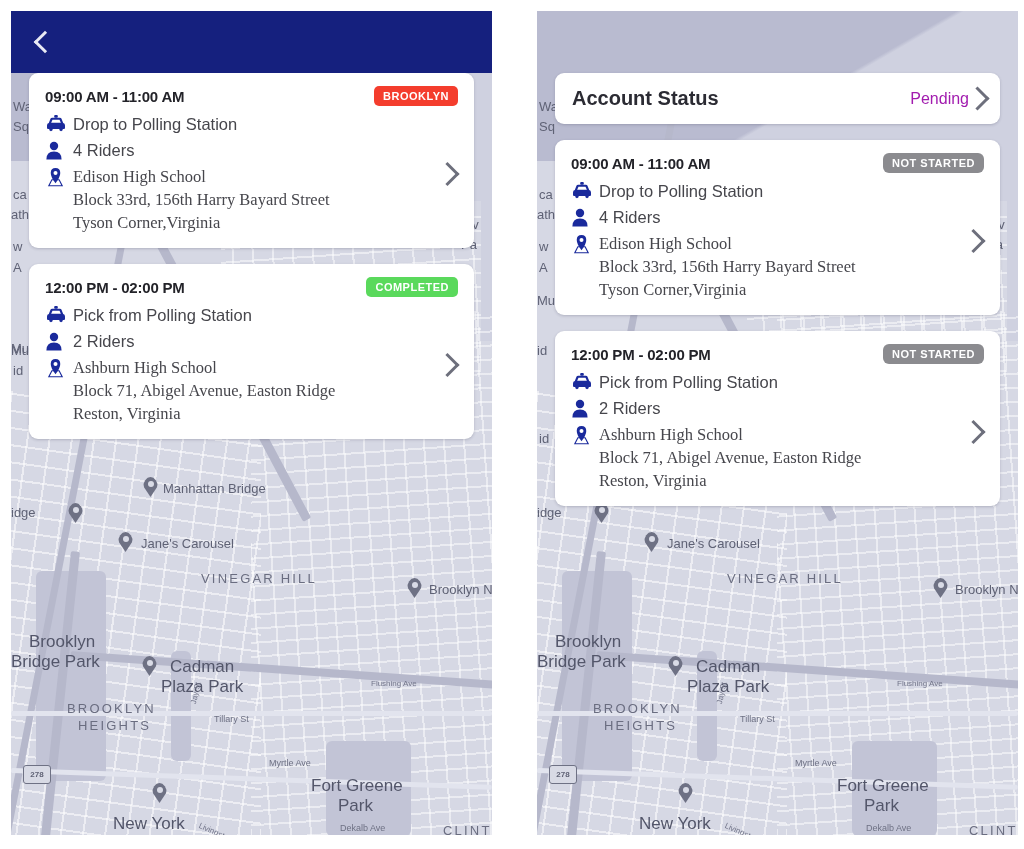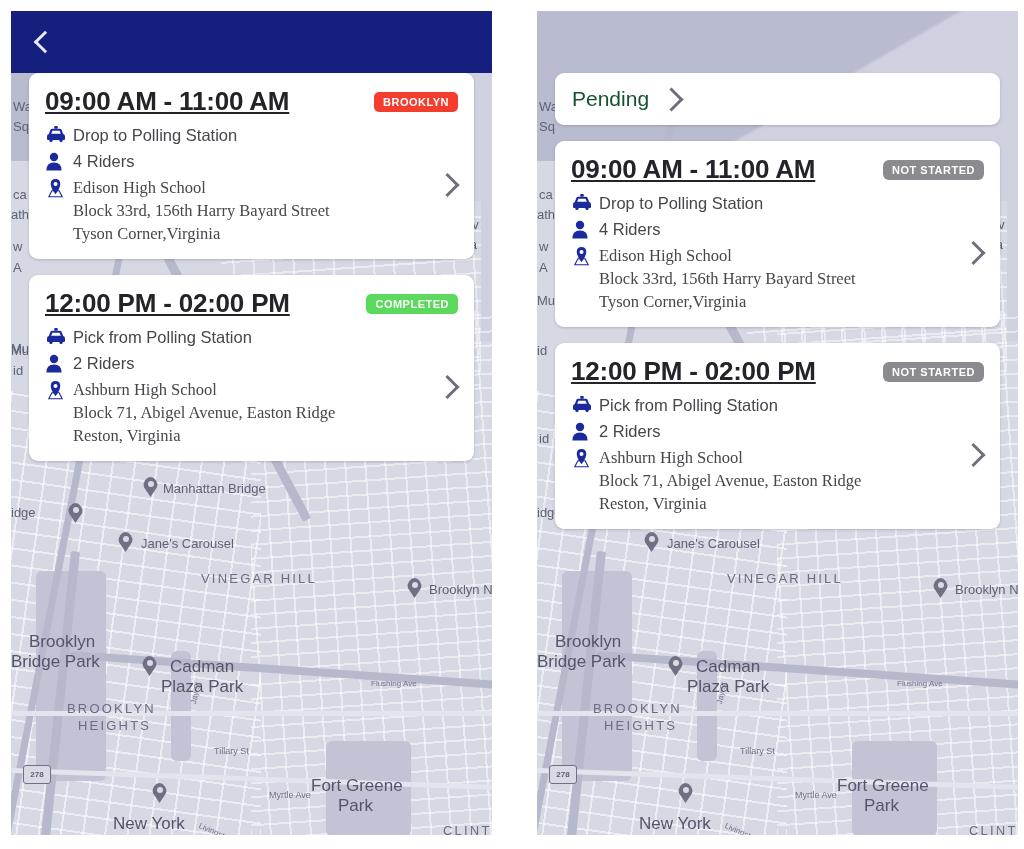--- a/index.html
+++ b/index.html
@@ -69,21 +69,21 @@
   }
   .maplabel {
     position: absolute;
     color: #5f6275;
     font-size: 13px;
     white-space: nowrap;
     font-family: "Liberation Sans", sans-serif;
   }
   .maplabel.big   { font-size: 17px; color: #53566a; }
   .maplabel.caps  { font-size: 13px; letter-spacing: 2.2px; color: #6a6d80; }
-  .maplabel.small { font-size: 9px; color: #6e7184; margin-top: 32px; }
+  .maplabel.small { font-size: 9px; color: #6e7184; }
   .maplabel.tiny  { font-size: 8px; color: #72758a; }
   .pin {
     position: absolute;
     width: 15px; height: 20px;
     background: #6e7184;
     border-radius: 50% 50% 50% 50% / 56% 56% 44% 44%;
     clip-path: polygon(50% 100%, 8% 52%, 0 32%, 8% 11%, 30% 0, 70% 0, 92% 11%, 100% 32%, 92% 52%);
   }
   .pin::after {
     content: "";
@@ -162,47 +162,45 @@
     align-items: center;
     padding: 14px 14px 14px 17px;
   }
   .status-label {
     flex: 1 1 auto;
     font-size: 20px;
     font-weight: bold;
     color: #2b2b33;
   }
   .status-value {
-    font-size: 21px;
-    color: #14532d;
-    margin-right: 14px;
+    font-size: 16px;
+    color: #a21caf;
   }
   .chev-right {
     width: 11px; height: 11px;
     border-top: 2.6px solid #6d6f7c;
     border-right: 2.6px solid #6d6f7c;
     transform: rotate(45deg);
     flex: 0 0 auto;
   }
   .chev-right.big {
     width: 14px; height: 14px;
     border-width: 3px;
   }
 
   .card-head {
     display: flex;
     align-items: center;
     margin-bottom: 7px;
   }
   .card-time {
-    font-size: 26px;
+    font-size: 15px;
     font-weight: bold;
     color: #232329;
     letter-spacing: -.2px;
-    text-decoration: underline;
   }
   .badge {
     margin-left: auto;
     color: #ffffff;
     font-size: 11px;
     font-weight: bold;
     letter-spacing: .5px;
     padding: 4px 9px 4px 9px;
     border-radius: 5px;
     white-space: nowrap;
@@ -480,20 +478,21 @@
       <span class="maplabel big" style="left:56px; top:823px;">Transit Museum</span>
       <span class="maplabel tiny" style="left:190px; top:810px; transform:rotate(24deg); transform-origin:left top;">Livingston</span>
       <span class="maplabel small" style="left:329px; top:812px;">Dekalb Ave</span>
       <span class="maplabel caps" style="left:432px; top:812px;">CLINT</span>
     </div>
 
 
     <div class="cards">
 
       <div class="card status-row">
+        <span class="status-label">Account Status</span>
         <span class="status-value">Pending</span>
         <span class="chev-right big"></span>
       </div>
 
       <div class="card">
         <div class="card-head">
           <span class="card-time">09:00 AM - 11:00 AM</span>
           <span class="badge not-started">NOT STARTED</span>
         </div>
         <div class="card-body">

